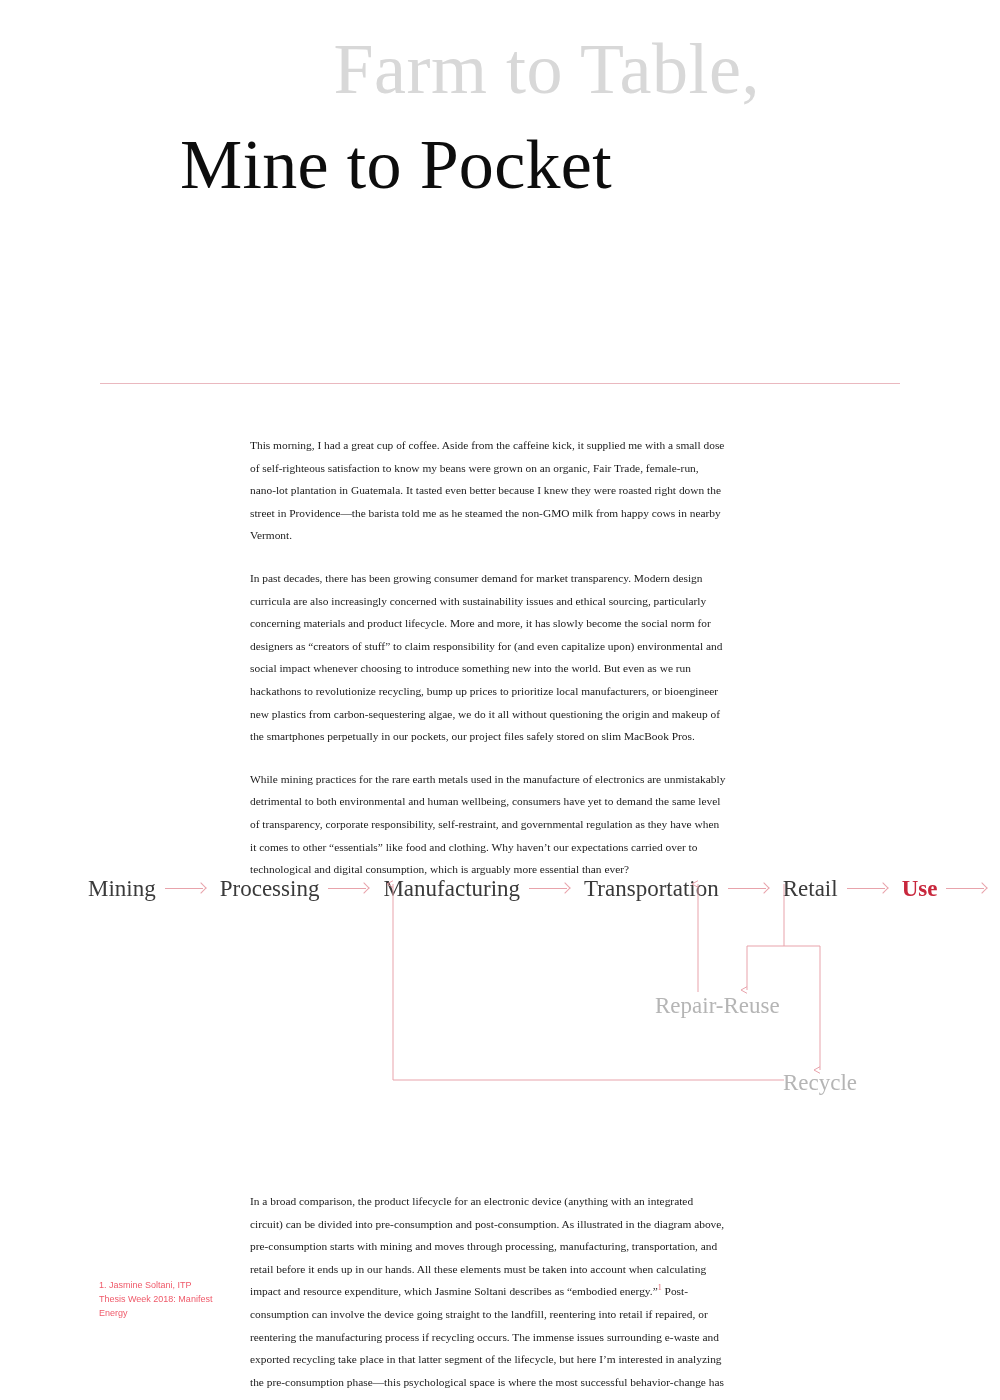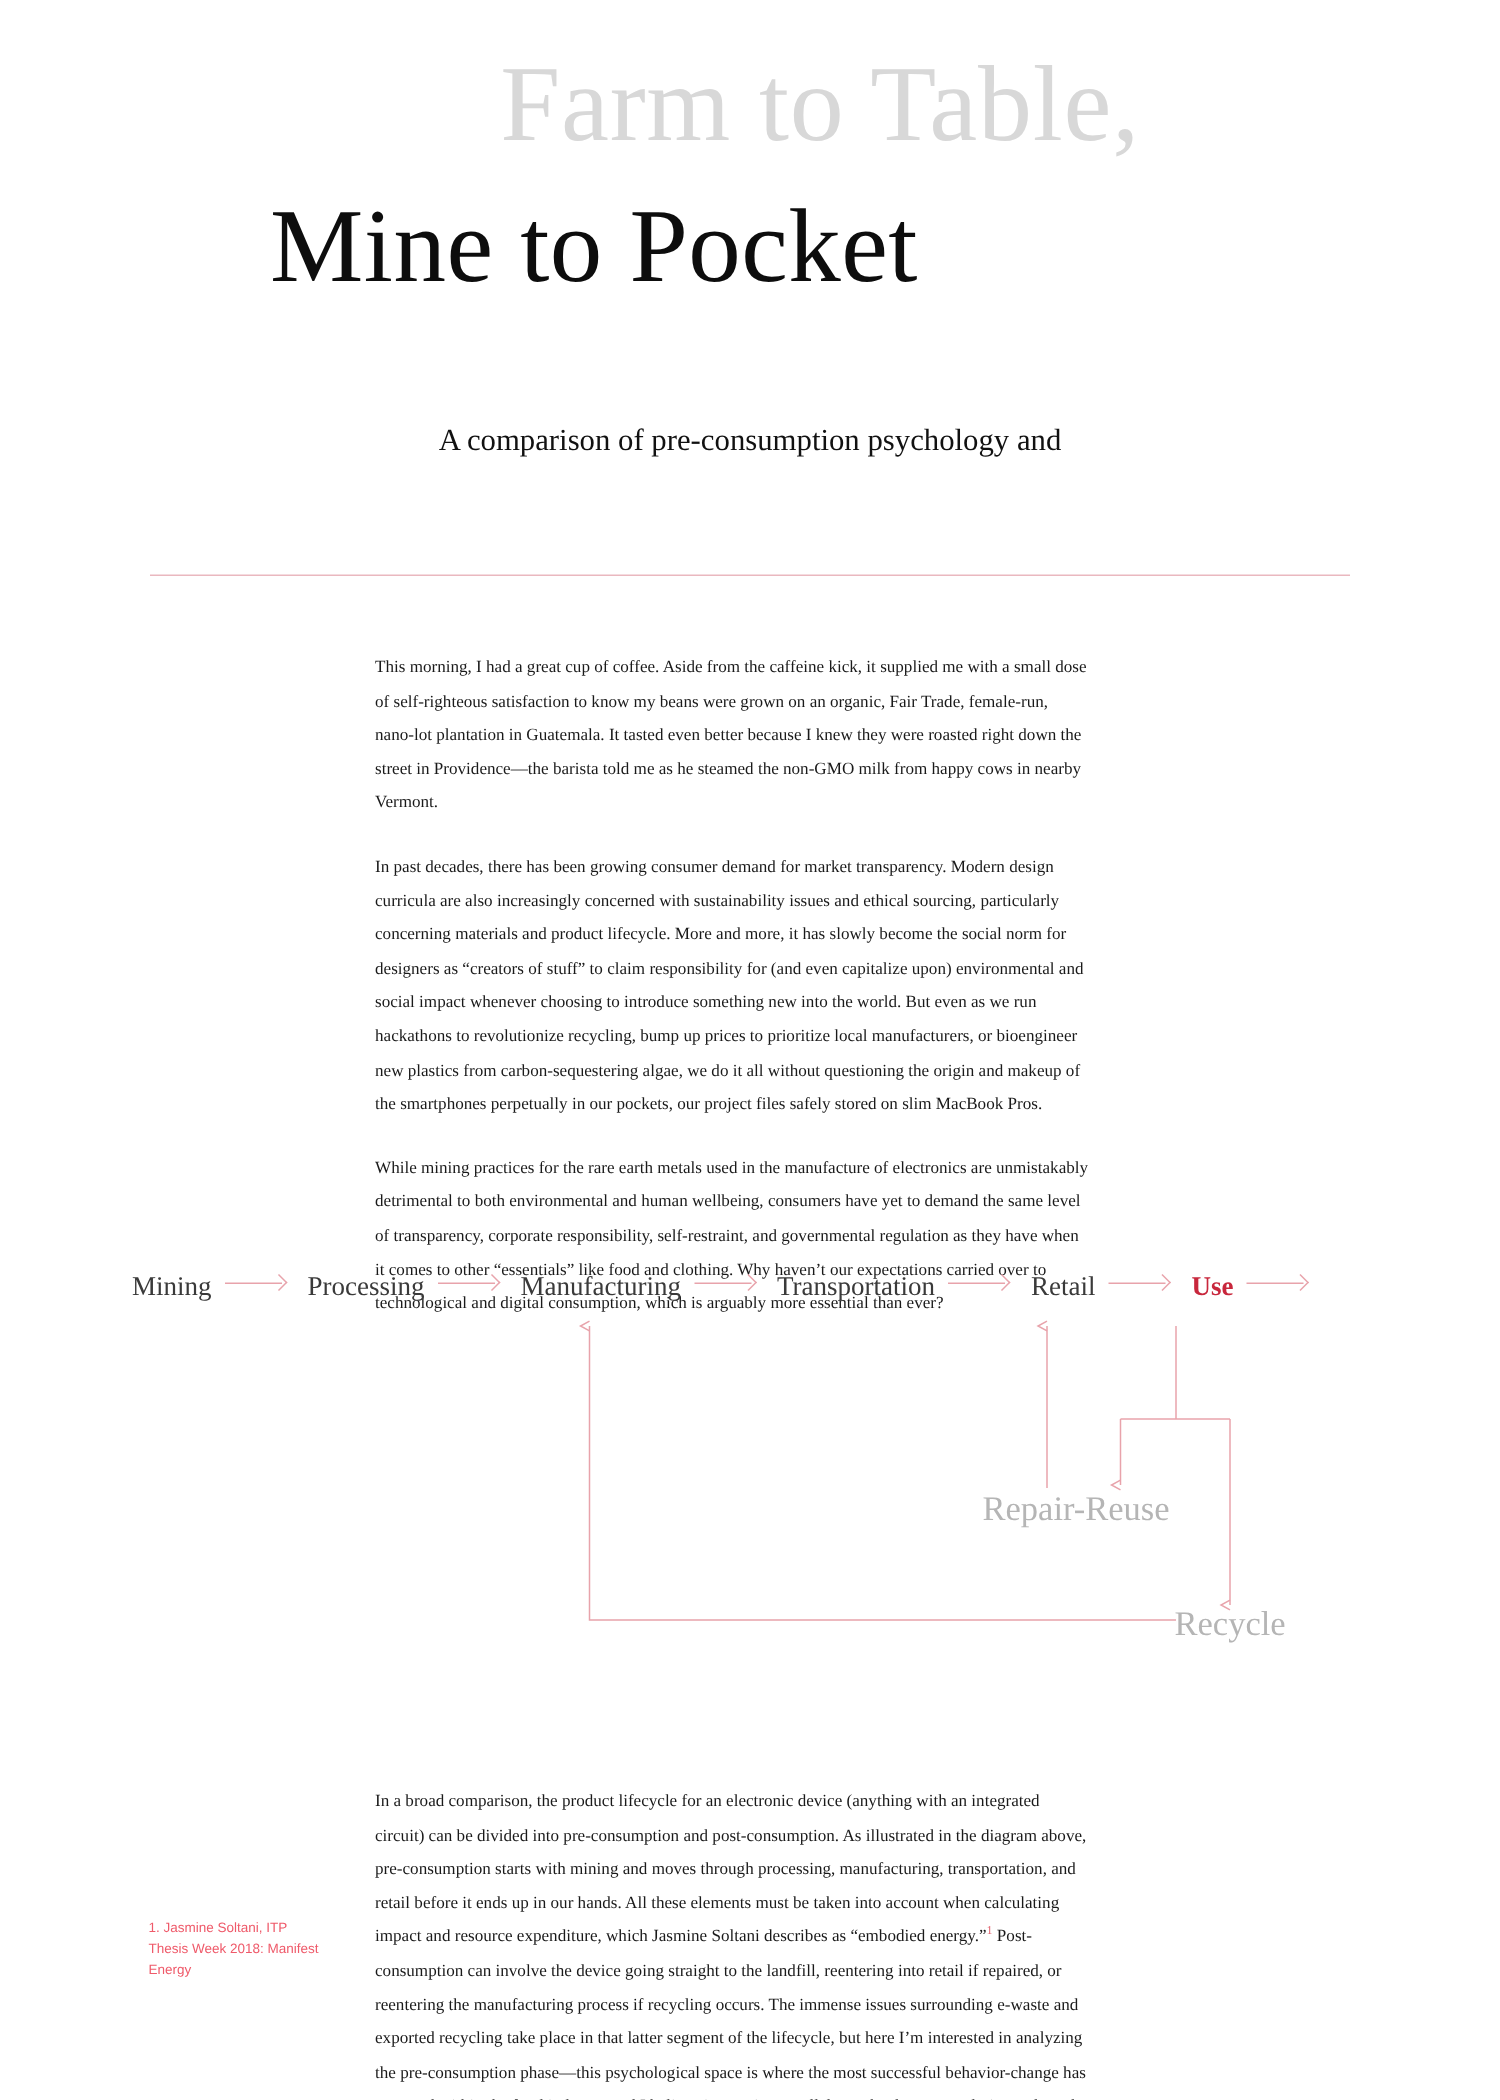--- a/index.html
+++ b/index.html
@@ -88,24 +88,25 @@
   .chain {
     position: absolute;
     left: 88px; top: 22px;
     width: 830px;
     display: flex;
     align-items: baseline;
     justify-content: flex-start;
     white-space: nowrap;
   }
   .node {
-    font-size: 18px;
+    font-size: 23px;
     line-height: 30px;
     color: #3a3a3a;
     font-weight: 400;
+    margin-top: 32px;
   }
   .node.is-highlight {
     color: #c8273c;
     font-weight: 700;
   }
   .arrow-h {
     position: relative;
     width: 46px;
     height: 14px;
     margin: 0 9px;
@@ -157,21 +158,20 @@
   }
 </style>
 </head>
 <body>
 
 <div class="masthead">
   <div class="title-ghost">Farm to Table,</div>
   <div class="title-main">Mine to Pocket</div>
 
   <div class="subtitle">
-    <span class="sub-line">A comparison of pre-consumption psychology and</span>
   </div>
 
   <div class="rule"></div>
 </div>
 
 <div class="article">
   <p class="para">This morning, I had a great cup of coffee. Aside from the caffeine kick, it supplied me with a small dose of self-righteous satisfaction to know my beans were grown on an organic, Fair Trade, female-run, nano-lot plantation in Guatemala. It tasted even better because I knew they were roasted right down the street in Providence—the barista told me as he steamed the non-GMO milk from happy cows in nearby Vermont.</p>
   <p class="para">In past decades, there has been growing consumer demand for market transparency. Modern design curricula are also increasingly concerned with sustainability issues and ethical sourcing, particularly concerning materials and product lifecycle. More and more, it has slowly become the social norm for designers as “creators of stuff” to claim responsibility for (and even capitalize upon) environmental and social impact whenever choosing to introduce something new into the world. But even as we run hackathons to revolutionize recycling, bump up prices to prioritize local manufacturers, or bioengineer new plastics from carbon-sequestering algae, we do it all without questioning the origin and makeup of the smartphones perpetually in our pockets, our project files safely stored on slim MacBook Pros.</p>
   <p class="para">While mining practices for the rare earth metals used in the manufacture of electronics are unmistakably detrimental to both environmental and human wellbeing, consumers have yet to demand the same level of transparency, corporate responsibility, self-restraint, and governmental regulation as they have when it comes to other “essentials” like food and clothing. Why haven’t our expectations carried over to technological and digital consumption, which is arguably more essential than ever?</p>
 </div>

